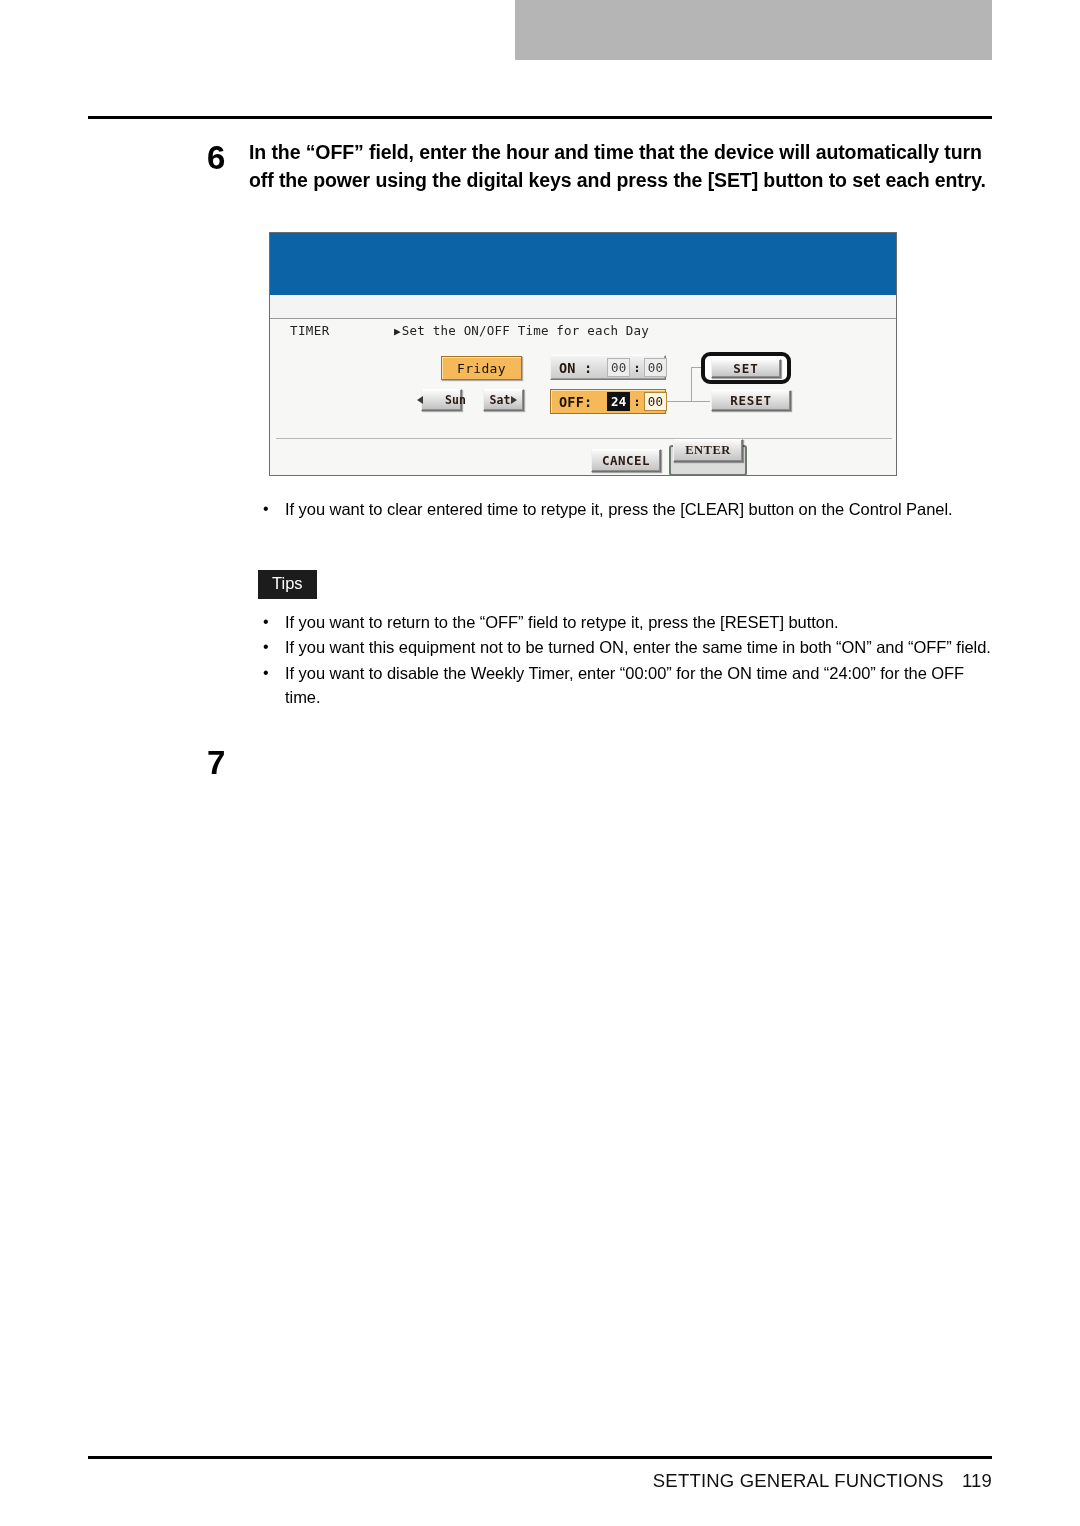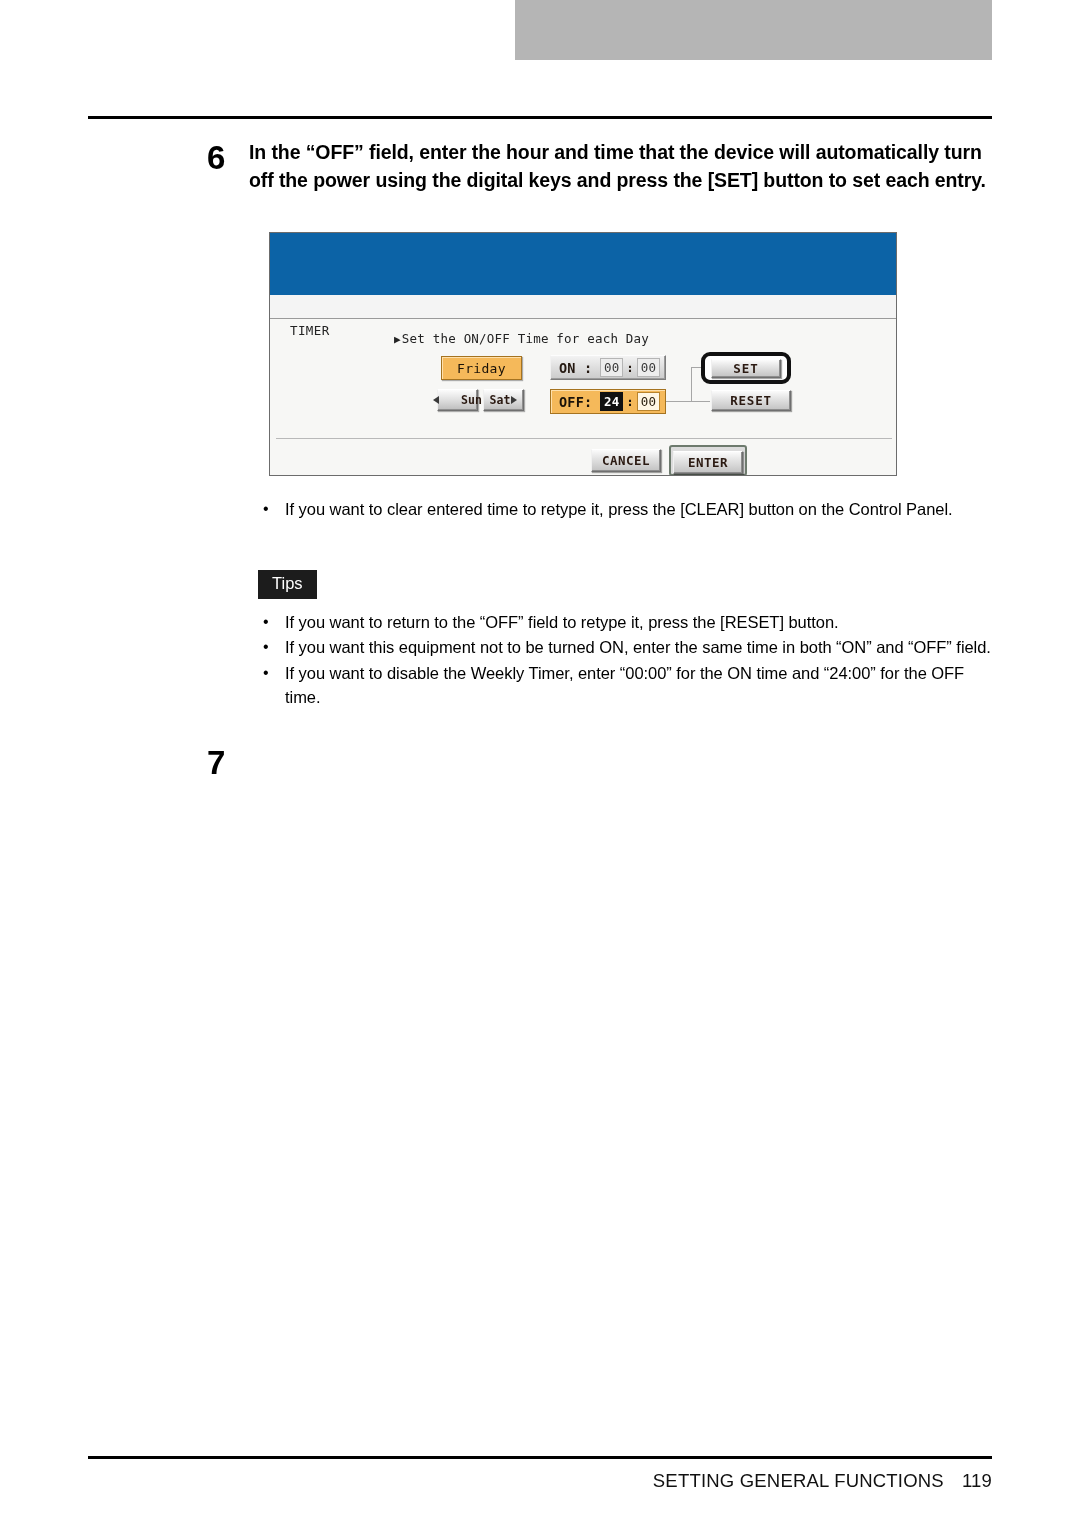--- a/index.html
+++ b/index.html
@@ -210,21 +210,21 @@
     position: absolute;
     left: 20px;
     top: 4px;
     font-size: 12.5px;
     letter-spacing: 0.4px;
     color: #232323;
   }
   .row-subtitle {
     position: absolute;
     left: 124px;
-    top: 12px;
+    top: 4px;
     font-size: 12.5px;
     letter-spacing: 0.2px;
     color: #232323;
     white-space: nowrap;
   }
   .row-subtitle .caret {
     display: inline-block;
     margin-right: 1px;
     font-size: 11px;
   }
@@ -277,21 +277,21 @@
     border-left-color: #efefef;
     box-shadow: inset -1px -1px 0 #8f8f8f, 1px 1px 1px rgba(0,0,0,0.3);
     display: flex;
     align-items: center;
     justify-content: center;
     gap: 1px;
     font-size: 11.5px;
     font-weight: bold;
     color: #2b1a12;
   }
-  .navday.prev { left: 167px; width: 41px; gap: 22px; }
+  .navday.prev { left: 151px; width: 41px; gap: 22px; }
   .navday.next { left: 213px; width: 41px; }
   .arrow-l, .arrow-r {
     width: 0; height: 0; flex: none;
     border-top: 4.5px solid transparent;
     border-bottom: 4.5px solid transparent;
   }
   .arrow-l { border-right: 6px solid #3a3a3a; }
   .arrow-r { border-left: 6px solid #3a3a3a; }
 
   
@@ -322,21 +322,21 @@
     top: 70px;
     background: #f5b95a;
     border: 1px solid #a57320;
     box-shadow: inset 1px 1px 0 #ffe0ab;
     color: #1a1208;
   }
   .tf-label { flex: none; }
   .tf-digits {
     display: flex;
     align-items: center;
-    margin-left: 8px;
+    margin-left: 15px;
     gap: 2px;
     font-size: 12.5px;
   }
   .dg {
     display: inline-block;
     padding: 1px 2px;
     min-width: 17px;
     text-align: center;
     font-weight: normal;
   }
@@ -447,26 +447,27 @@
     top: 126px;
     width: 78px;
     height: 31px;
     box-sizing: border-box;
     border: 2px solid #6d7a6d;
     border-radius: 3px;
     background: #dcdcdc;
   }
   .enter-btn {
     left: 403px;
-    top: 132px;
+    top: 120px;
     width: 70px;
     height: 23px;
     font-size: 12.5px;
     letter-spacing: 0.5px;
     z-index: 2;
+    font-family: Liberation Serif, serif;
   }
 </style>
 </head>
 <body>
 
 <div class="page-tab-marker"></div>
 <div class="header-rule"></div>
 
 <div class="step" id="step6">
   <div class="step-num">6</div>

